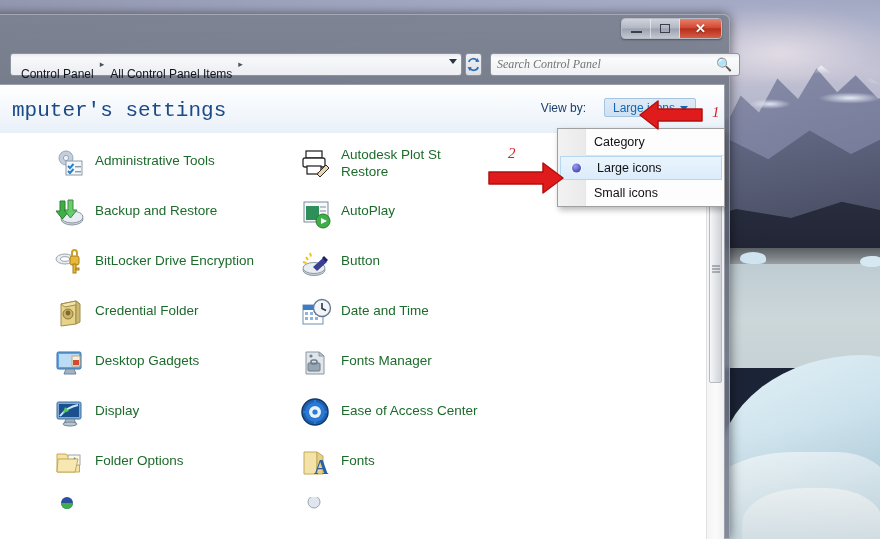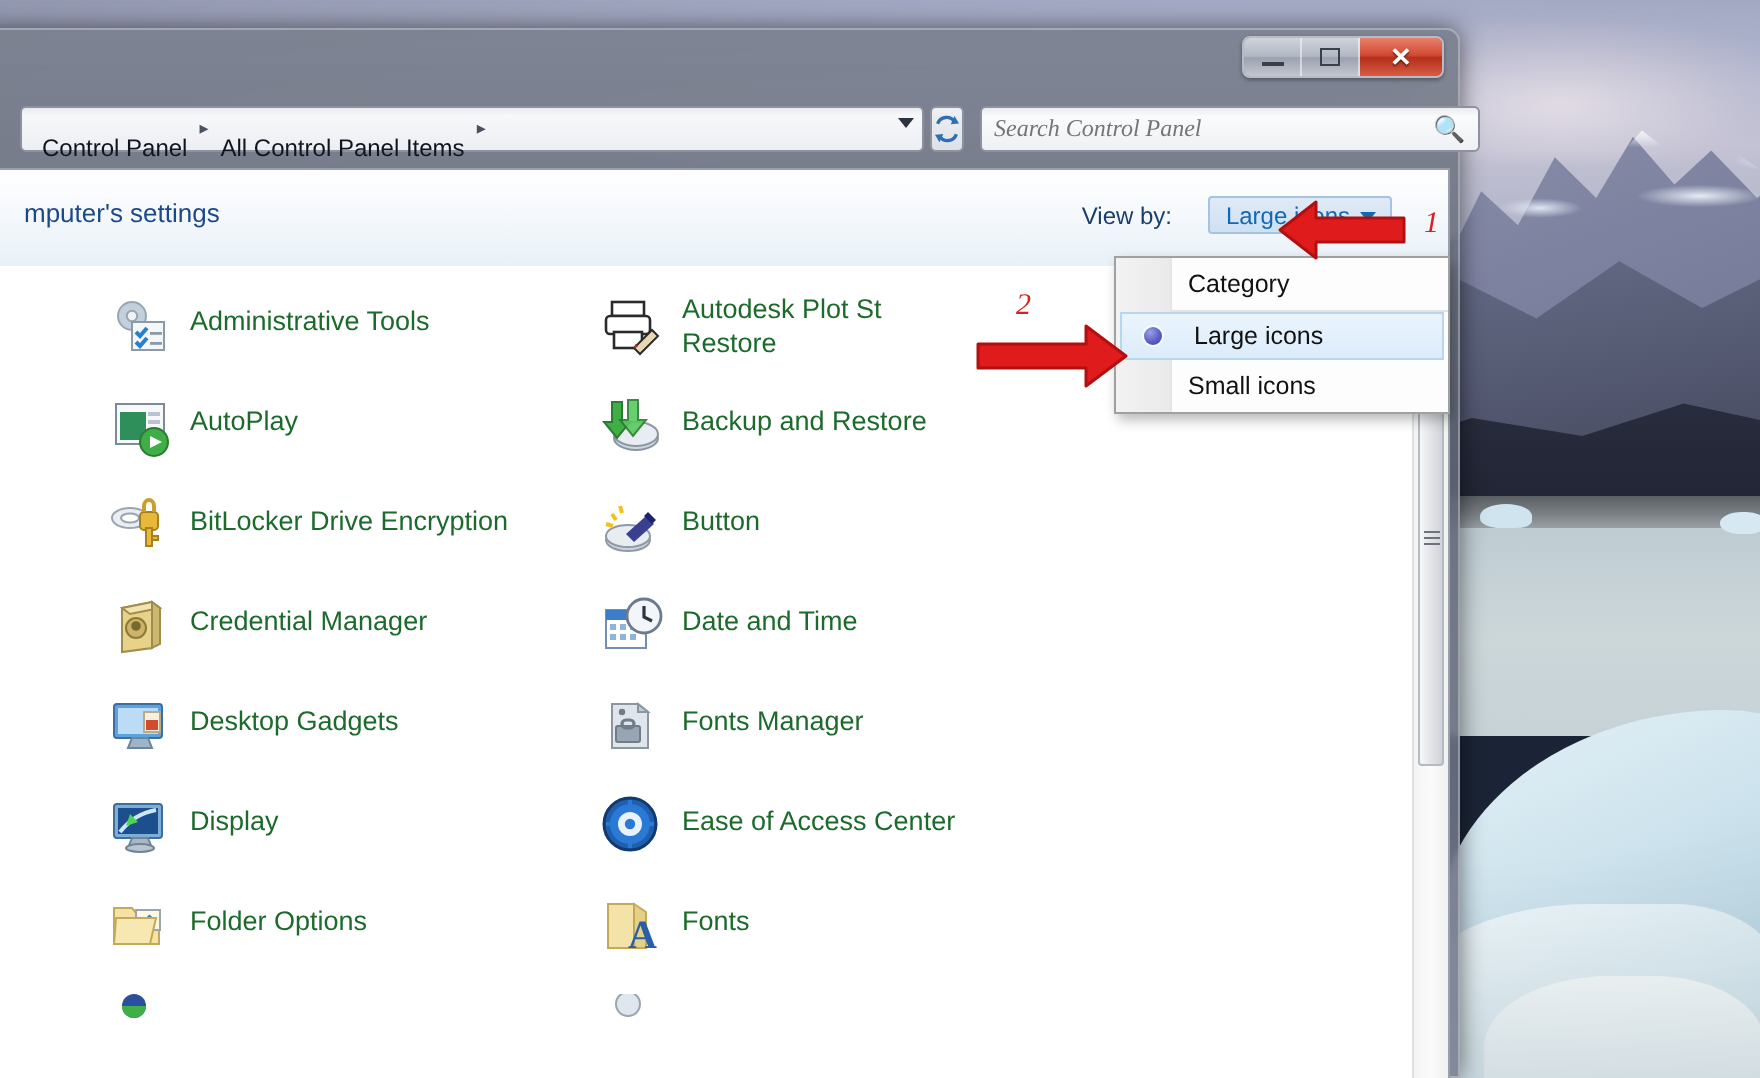--- a/index.html
+++ b/index.html
@@ -119,21 +119,21 @@
   .searchbox { flex:0 0 250px; height:23px; margin-left:8px; background:linear-gradient(180deg,#e9ebef 0%,#fafbfc 20%,#eef0f3 100%);
     border:1px solid #8d939e; border-radius:3px; display:flex; align-items:center; padding:0 6px; }
   .searchbox input { flex:1; border:0; outline:0; background:transparent; font:italic 12px "Liberation Serif",serif; color:#6b7280; }
   .magni { color:#2a5d9e; font-size:13px; }
 
   
   .client { position:absolute; left:5px; top:70px; right:5px; bottom:0; background:#ffffff;
     border:1px solid #9aa0aa; border-bottom:none; overflow:hidden; }
   .headerband { position:absolute; left:0; top:0; right:0; height:48px;
     background:linear-gradient(180deg,#ffffff 0%,#f4f8fc 50%,#e8f0f8 100%); }
-  .headtitle { position:absolute; left:216px; top:14px; font-size:13px; color:#1b4a87; }
+  .headtitle { position:absolute; left:216px; top:14px; font-size:21px; color:#1b4a87;font-family:Liberation Mono, monospace; }
   .viewby { position:absolute; right:138px; top:16px; font-size:12px; color:#1b3f6b; }
   .viewbtn { position:absolute; right:28px; top:13px; height:19px; padding:1px 20px 1px 8px;
     font-size:12px; color:#1268b3; background:linear-gradient(180deg,#dfeaf6 0%,#cfe0f2 100%);
     border:1px solid #a6c4e0; border-radius:2px; display:flex; align-items:center; }
   .viewbtn .cv { position:absolute; right:7px; top:7px; width:0;height:0;
     border-left:4px solid transparent;border-right:4px solid transparent;border-top:5px solid #1268b3; }
 
   
   .items { position:absolute; left:0; top:48px; right:18px; bottom:0; overflow:hidden; }
   .grid { display:grid; grid-template-columns:246px 246px 246px 246px; padding:10px 0 0 8px; }
@@ -282,42 +282,42 @@
         <div></div>
 
         <div class="item">
           
           
         </div>
 
         <div class="item">
           <div class="ico">
             <svg width="32" height="32" viewBox="0 0 32 32">
+                <ellipse cx="18" cy="22" rx="11" ry="6" fill="#cfd8e0" stroke="#8b96a2"></ellipse>
+                <ellipse cx="18" cy="20" rx="11" ry="6" fill="#e7edf2" stroke="#8b96a2"></ellipse>
+                <path d="M6 4 l5 0 0 10 4 0 -6.5 8 -6.5 -8 4 0z" fill="#3fae47" stroke="#2a7d30"></path>
+                <path d="M14 3 l5 0 0 10 4 0 -6.5 8 -6.5 -8 4 0z" fill="#59c95f" stroke="#2a7d30" opacity=".9"></path>
+              </svg>
+          </div>
+          <div class="lbl">Backup and Restore</div>
+        </div>
+
+        <div class="item">
+          <div class="ico">
+            <svg width="32" height="32" viewBox="0 0 32 32">
                 <rect x="4" y="5" width="24" height="20" fill="#f6f8fa" stroke="#7d8a97"></rect>
                 <rect x="6" y="9" width="13" height="14" fill="#2f8f5b"></rect>
                 <rect x="20" y="9" width="6" height="2" fill="#b9c4cf"></rect>
                 <rect x="20" y="13" width="6" height="2" fill="#b9c4cf"></rect>
                 <rect x="20" y="17" width="6" height="2" fill="#b9c4cf"></rect>
                 <circle cx="23" cy="24" r="7" fill="#3fae47" stroke="#2a7d30"></circle>
                 <polygon points="21,21 27,24 21,27" fill="#fff"></polygon>
               </svg>
           </div>
           <div class="lbl">AutoPlay</div>
-        </div>
-
-        <div class="item">
-          <div class="ico">
-            <svg width="32" height="32" viewBox="0 0 32 32">
-                <ellipse cx="18" cy="22" rx="11" ry="6" fill="#cfd8e0" stroke="#8b96a2"></ellipse>
-                <ellipse cx="18" cy="20" rx="11" ry="6" fill="#e7edf2" stroke="#8b96a2"></ellipse>
-                <path d="M6 4 l5 0 0 10 4 0 -6.5 8 -6.5 -8 4 0z" fill="#3fae47" stroke="#2a7d30"></path>
-                <path d="M14 3 l5 0 0 10 4 0 -6.5 8 -6.5 -8 4 0z" fill="#59c95f" stroke="#2a7d30" opacity=".9"></path>
-              </svg>
-          </div>
-          <div class="lbl">Backup and Restore</div>
         </div>
         <div></div>
 
         <div class="item">
           
           
         </div>
 
         <div class="item">
           <div class="ico">
@@ -359,21 +359,21 @@
         <div class="item">
           <div class="ico">
             <svg width="32" height="32" viewBox="0 0 32 32">
                 <polygon points="7,7 22,4 22,27 7,29" fill="#e6d289" stroke="#a08d4d"></polygon>
                 <polygon points="7,7 22,4 26,7 11,10" fill="#f1e4ad" stroke="#a08d4d"></polygon>
                 <polygon points="22,4 26,7 26,25 22,27" fill="#cdb870" stroke="#a08d4d"></polygon>
                 <circle cx="14" cy="17" r="5" fill="#cbb46a" stroke="#8e7a35"></circle>
                 <circle cx="14" cy="16" r="2.4" fill="#7b6a2f"></circle>
               </svg>
           </div>
-          <div class="lbl">Credential Manager</div>
+          <div class="lbl">Credential Folder</div>
         </div>
 
         <div class="item">
           <div class="ico">
             <svg width="32" height="32" viewBox="0 0 32 32">
                 <rect x="3" y="8" width="20" height="19" fill="#fff" stroke="#6f8fb5"></rect>
                 <rect x="3" y="8" width="20" height="5" fill="#3d7cc9"></rect>
                 <g fill="#8fb4dc">
                   <rect x="5" y="15" width="3" height="3"></rect>
                   <rect x="10" y="15" width="3" height="3"></rect>

